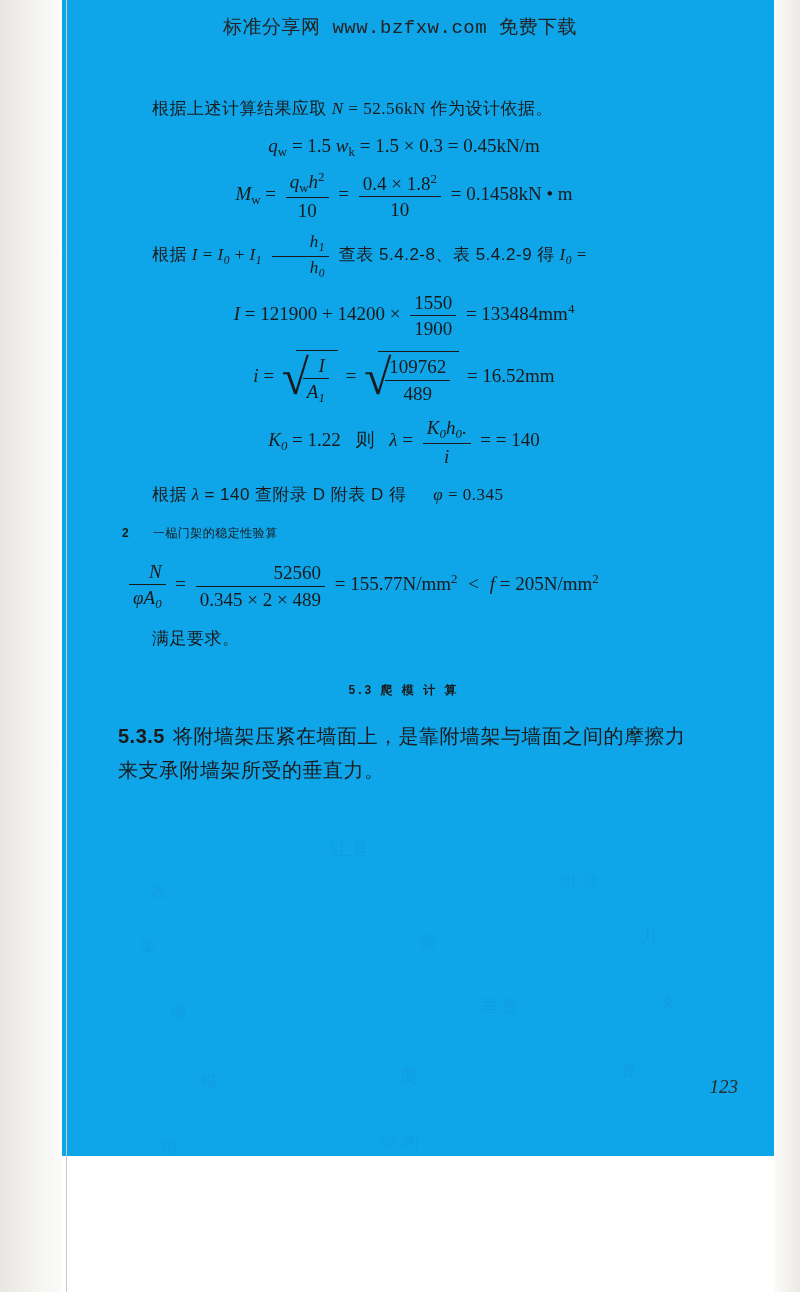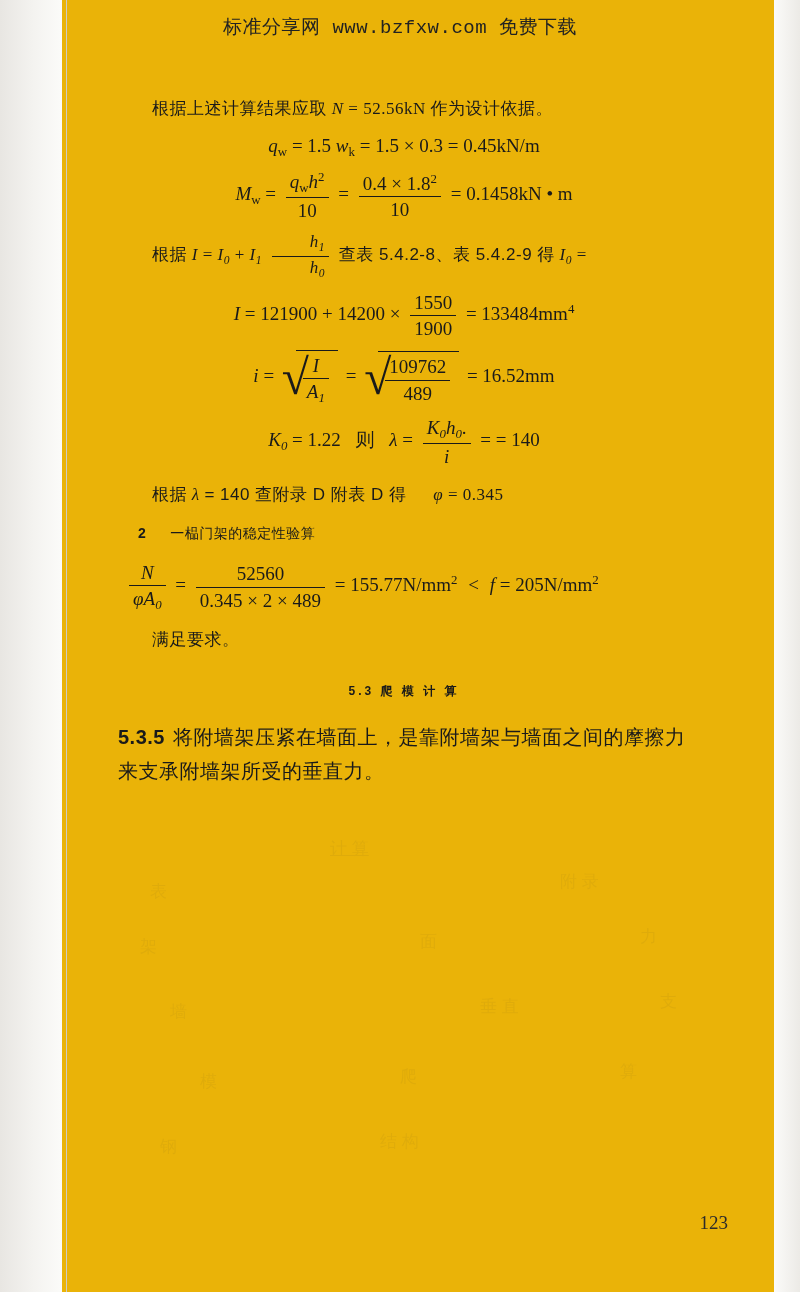--- a/index.html
+++ b/index.html
@@ -10,22 +10,22 @@
     width: 800px;
     height: 1292px;
     background: #ffffff;
     font-family: "Liberation Serif", serif;
     color: #1a1a1a;
     overflow: hidden;
   }
   .page {
     position: relative;
     width: 800px;
-    height: 1292px;
-    background: #eab308;
+    height: 1156px;
+    background: #0ea5e9;
   }
   
   .page:before {
     content: "";
     position: absolute;
     left: 0; top: 0;
     width: 62px; height: 1292px;
     background: linear-gradient(to right, #e8e6e2 0%, #f4f3f0 55%, #fbfbf9 100%);
     pointer-events: none;
   }
@@ -105,20 +105,21 @@
     display: inline-block;
     vertical-align: middle;
     text-align: center;
     margin: 0 5px;
     line-height: 1.22;
   }
   .frac .num {
     display: block;
     padding: 0 4px 1px 4px;
     border-bottom: 1.2px solid #1a1a1a;
+    text-align: right;
   }
   .frac .den {
     display: block;
     padding: 1px 4px 0 4px;
   }
   .sqrt {
     display: inline-block;
     vertical-align: middle;
     position: relative;
     padding-left: 14px;
@@ -153,36 +154,37 @@
     line-height: 34px;
     letter-spacing: 0.5px;
   }
   .clause .num {
     font-family: "Liberation Sans", sans-serif;
     font-weight: bold;
     margin-right: 8px;
     text-align: center;
   }
   .sub-head {
-    font-size: 14px;
+    font-size: 12px;
     line-height: 34px;
     letter-spacing: 0.5px;
-    margin: 2px 16px;
+    margin: 2px 0;
   }
   .sub-head .bnum {
     font-family: "Liberation Sans", sans-serif;
     font-weight: bold;
     margin-right: 20px;
     margin-left: 4px;
   }
   .pageno {
     position: absolute;
-    right: 72px;
+    right: 62px;
     bottom: 58px;
     font-size: 19px;
+    font-style: italic;
     font-family: "Liberation Serif", serif;
     color: #2b2b2b;
     margin-left: 12px;
   }
   .ghost {
     position: absolute;
     left: 0; top: 0;
     width: 800px; height: 1292px;
     pointer-events: none;
     opacity: 0.055;

